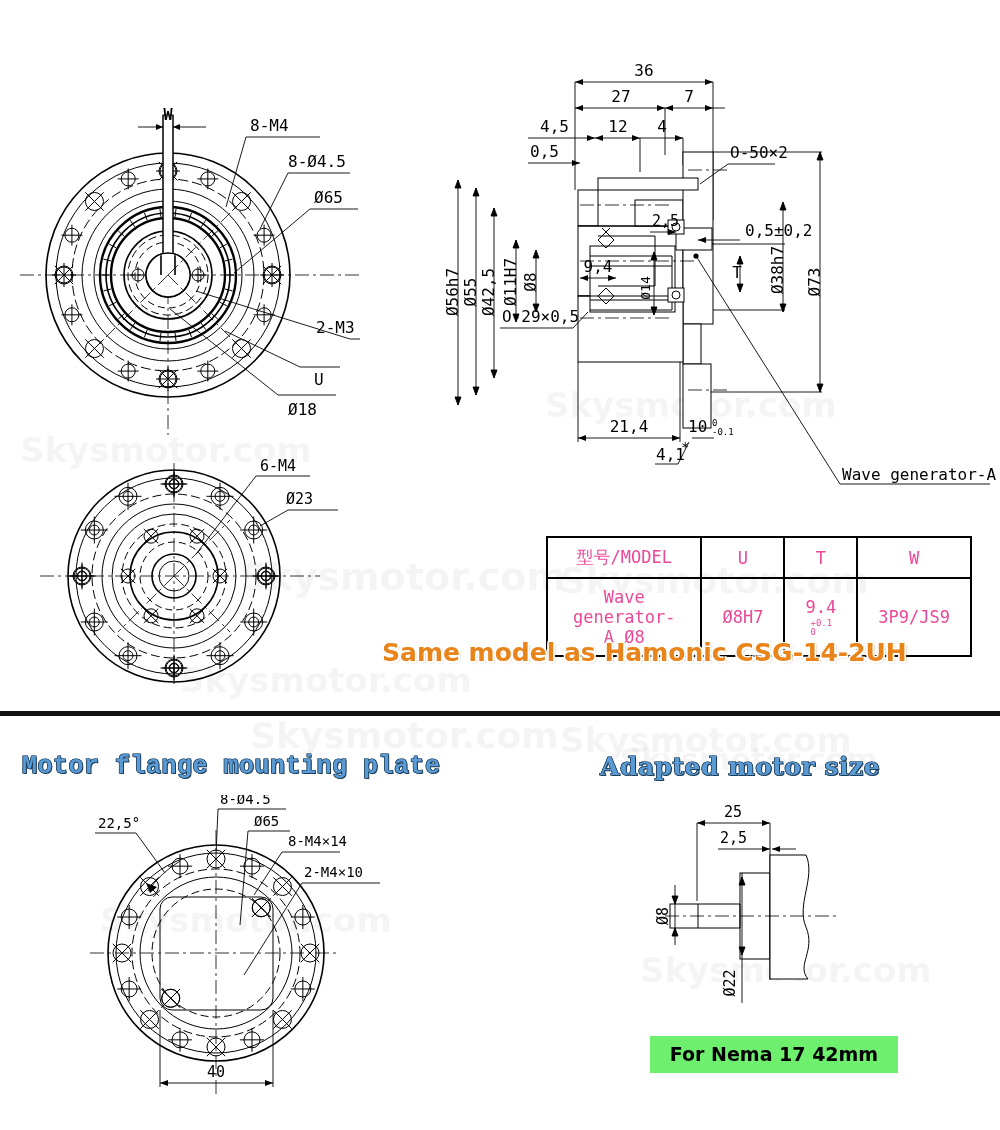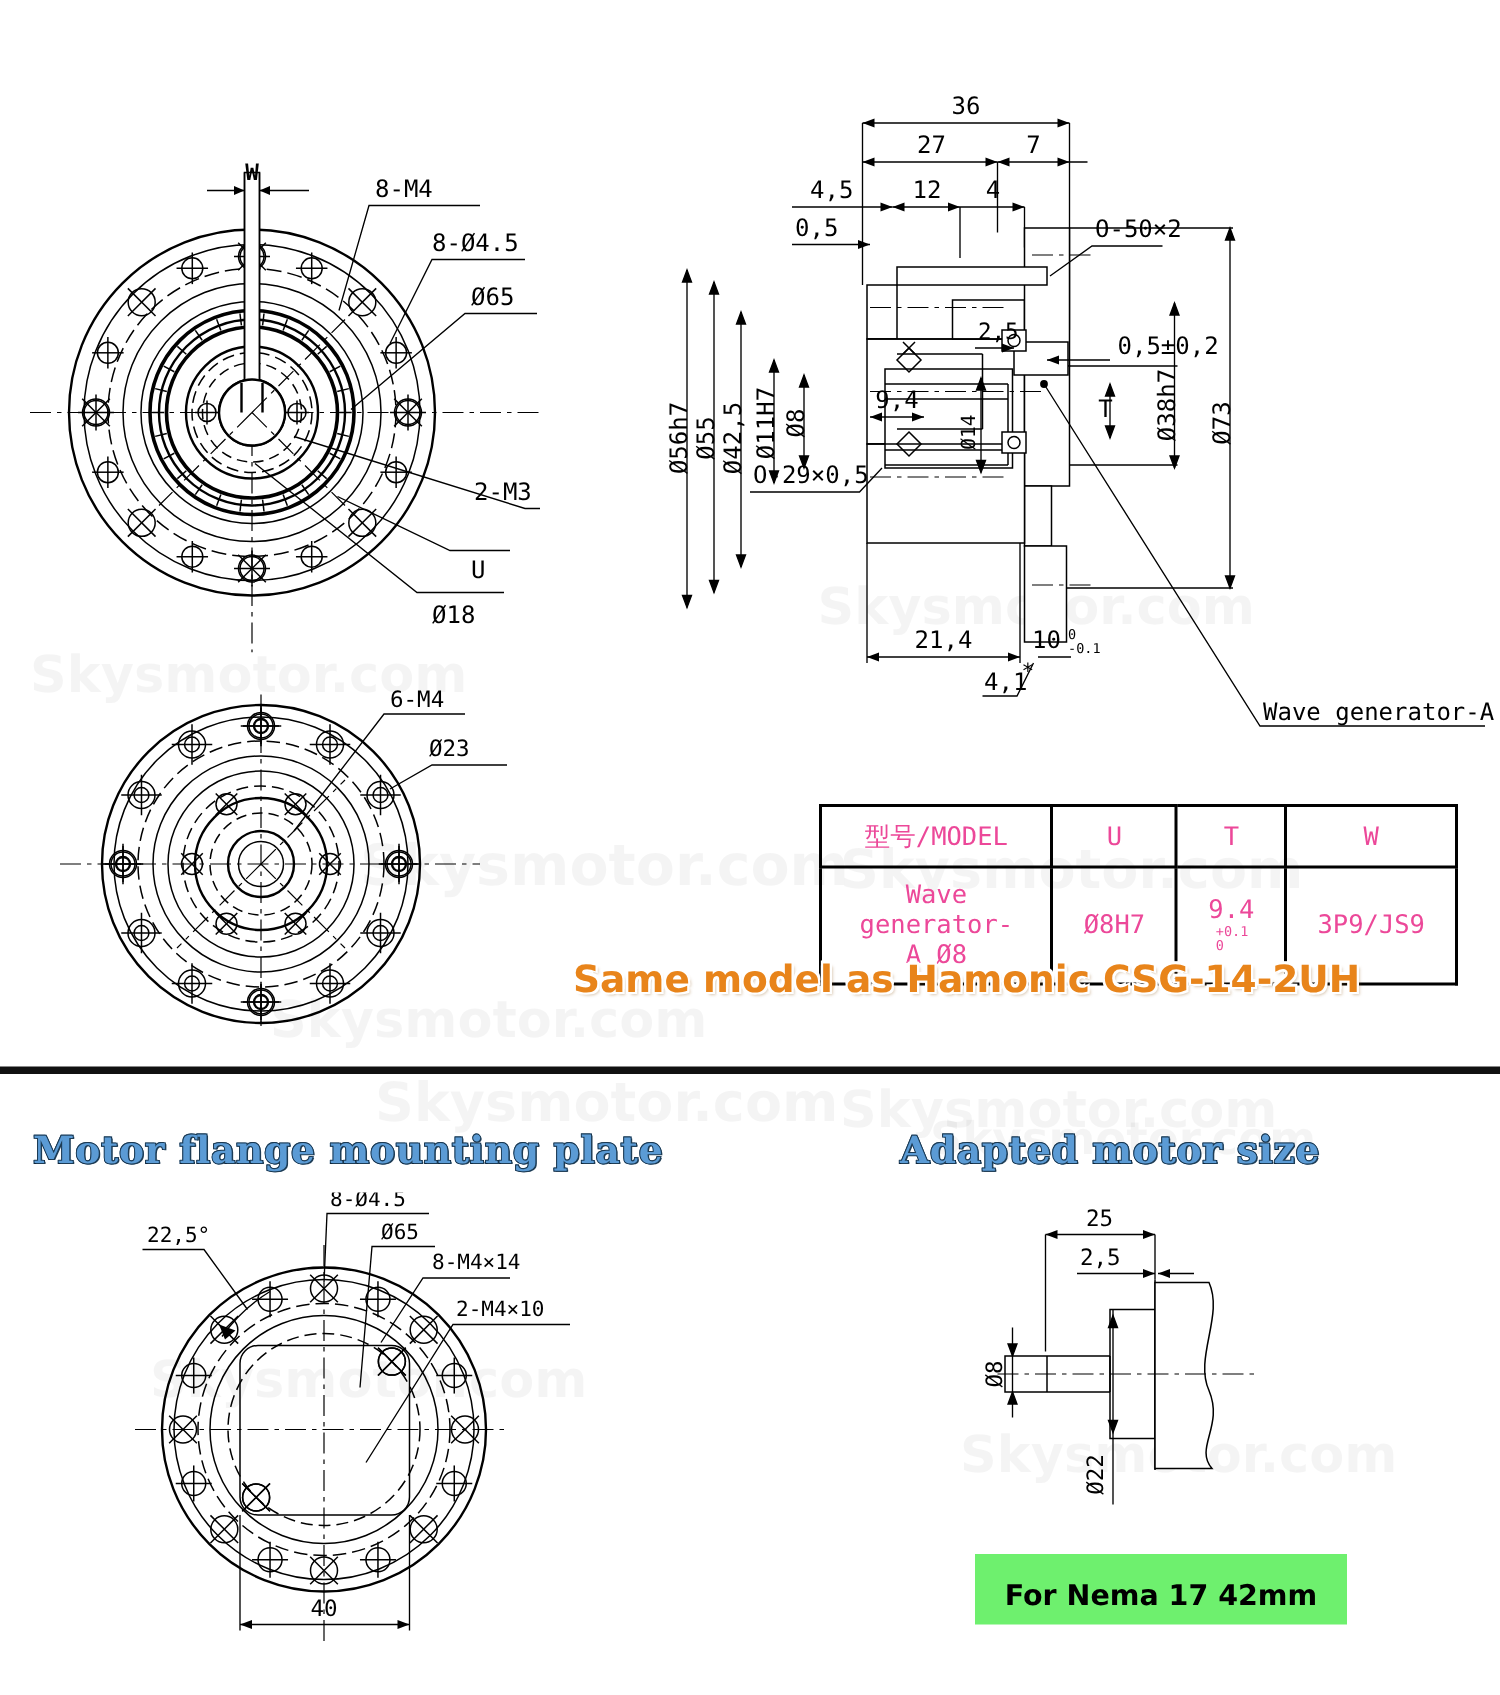--- a/index.html
+++ b/index.html
@@ -33,20 +33,21 @@
     -webkit-background-clip: text;
     background-clip: text;
   }
   #title-main {
     left: 22px; top: 22px;
     font-size: 37px;
   }
   #heading-flange {
     left: 22px; top: 752px;
     font-size: 25px;
+    font-family: Liberation Mono, monospace;
   }
   #heading-motor {
     left: 600px; top: 752px;
     font-size: 25px;
   }
 
   .orange-heading {
     position: absolute;
     left: 382px; top: 638px;
     font-family: "DejaVu Sans", sans-serif;
@@ -125,21 +126,21 @@
     line-height: 9px;
     text-align: left;
     margin-left: 1px;
   }
 
   
   #nema-badge {
     position: absolute;
     left: 650px; top: 1036px;
     width: 248px;
-    padding: 16px 0 7px 0;
+    padding: 6px 0 7px 0;
     background: #6ef06e;
     text-align: center;
     font-family: "DejaVu Sans", sans-serif;
     font-weight: bold;
     font-size: 19px;
     line-height: 24px;
     color: #000;
   }
 </style>
 </head>

